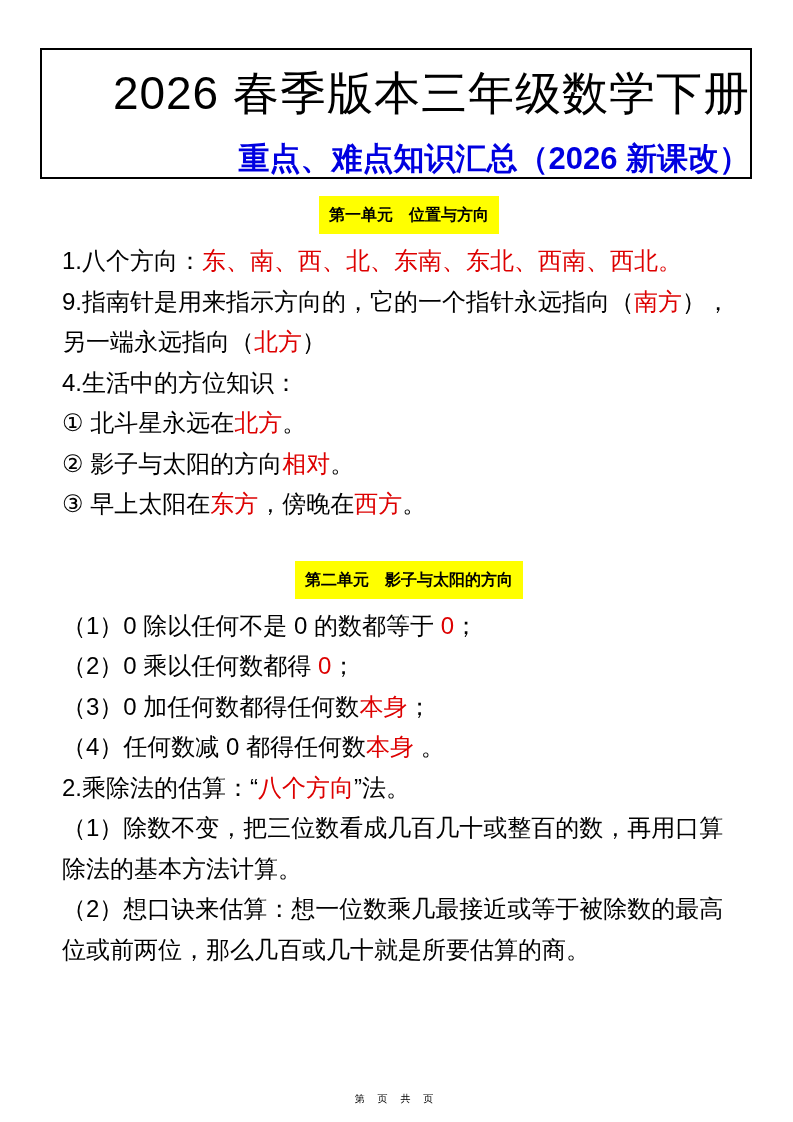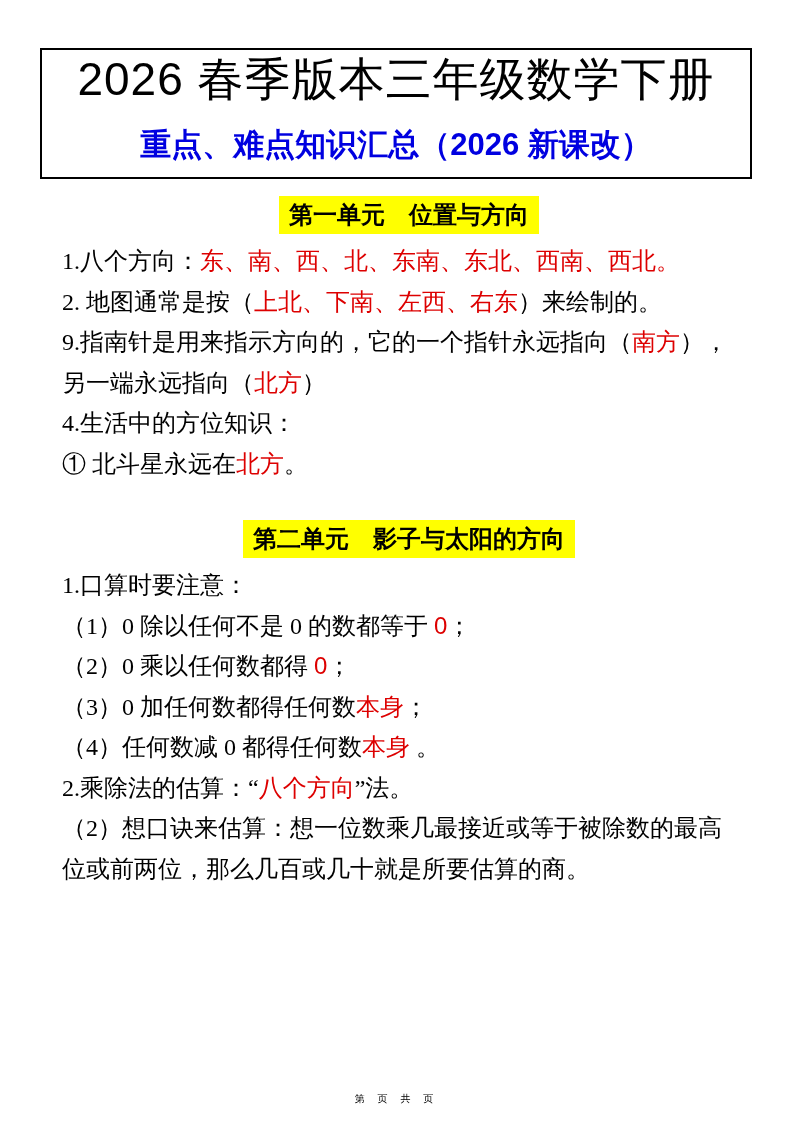--- a/index.html
+++ b/index.html
@@ -20,22 +20,22 @@
     overflow: hidden;
   }
   .title-box {
     position: absolute;
     left: 40px;
     top: 48px;
     width: 712px;
     height: 131px;
     border: 2px solid #000000;
     background: #ffffff;
-    text-align: center;
-    padding-top: 0;
+    text-align: right;
+    padding-top: 14px;
   }
   .doc-title {
     font-size: 46px;
     line-height: 58px;
     font-weight: 400;
     color: var(--ink);
     letter-spacing: 1px;
     white-space: nowrap;
   }
   .doc-subtitle {
@@ -54,38 +54,38 @@
   }
   .content-section { margin: 0; }
   .content-section + .content-section { margin-top: 36px; }
   .heading-row {
     text-align: center;
     margin: 0 0 7px 0;
   }
   .section-heading {
     display: inline-block;
     background: var(--yellow);
-    font-size: 24px;
+    font-size: 16px;
     font-weight: 700;
     line-height: 30px;
     padding: 4px 10px;
     color: var(--ink);
     margin-left: 16px;
   }
   p.line {
     margin: 0;
     font-size: 24px;
     line-height: 40.5px;
     font-weight: 400;
     color: var(--ink);
     text-align: left;
     word-break: break-all;
   }
   p.line .red { color: var(--red); }
-  p.line .plain { color: var(--ink); font-family: Liberation Serif, serif; }
+  p.line .plain { color: var(--ink); }
   .footer {
     position: absolute;
     left: 0;
     bottom: 16px;
     width: 100%;
     text-align: center;
     font-size: 10px;
     letter-spacing: 5px;
     color: var(--ink);
   }
@@ -97,32 +97,33 @@
 
   <div class="title-box">
     <div class="doc-title">2026 春季版本三年级数学下册</div>
     <div class="doc-subtitle">重点、难点知识汇总（2026 新课改）</div>
   </div>
 
   <div class="content" id="sections-root">
       <section class="content-section">
         <div class="heading-row"><span class="section-heading">第一单元　位置与方向</span></div>
         <p class="line"><span class="plain">1.八个方向：</span><span class="red">东、南、西、北、东南、东北、西南、西北。</span></p>
-        <p class="line"><span class="plain">2. 地图通常是按（</span><span class="red">上北、下南、左西、右东</span><span class="plain">）来绘制的。</span></p>
         <p class="line"><span class="plain">9.指南针是用来指示方向的，它的一个指针永远指向（</span><span class="red">南方</span><span class="plain">），另一端永远指向（</span><span class="red">北方</span><span class="plain">）</span></p>
         <p class="line"><span class="plain">4.生活中的方位知识：</span></p>
         <p class="line"><span class="plain">① 北斗星永远在</span><span class="red">北方</span><span class="plain">。</span></p>
+        <p class="line"><span class="plain">② 影子与太阳的方向</span><span class="red">相对</span><span class="plain">。</span></p>
+        <p class="line"><span class="plain">③ 早上太阳在</span><span class="red">东方</span><span class="plain">，傍晚在</span><span class="red">西方</span><span class="plain">。</span></p>
       </section>
       <section class="content-section">
         <div class="heading-row"><span class="section-heading">第二单元　影子与太阳的方向</span></div>
-        <p class="line"><span class="plain">1.口算时要注意：</span></p>
         <p class="line"><span class="plain">（1）0 除以任何不是 0 的数都等于 </span><span class="red">0</span><span class="plain">；</span></p>
         <p class="line"><span class="plain">（2）0 乘以任何数都得 </span><span class="red">0</span><span class="plain">；</span></p>
         <p class="line"><span class="plain">（3）0 加任何数都得任何数</span><span class="red">本身</span><span class="plain">；</span></p>
         <p class="line"><span class="plain">（4）任何数减 0 都得任何数</span><span class="red">本身</span><span class="plain"> 。</span></p>
         <p class="line"><span class="plain">2.乘除法的估算：“</span><span class="red">八个方向</span><span class="plain">”法。</span></p>
+        <p class="line"><span class="plain">（1）除数不变，把三位数看成几百几十或整百的数，再用口算除法的基本方法计算。</span></p>
         <p class="line"><span class="plain">（2）想口诀来估算：想一位数乘几最接近或等于被除数的最高位或前两位，那么几百或几十就是所要估算的商。</span></p>
       </section>
     </div>
 
   <div class="footer">第 页 共 页</div>
 
 </div>
 
 </body></html>

